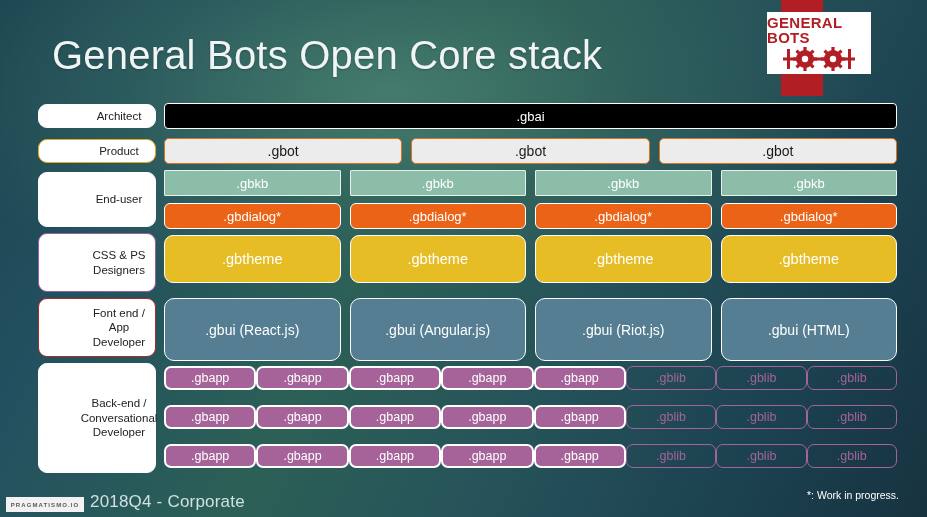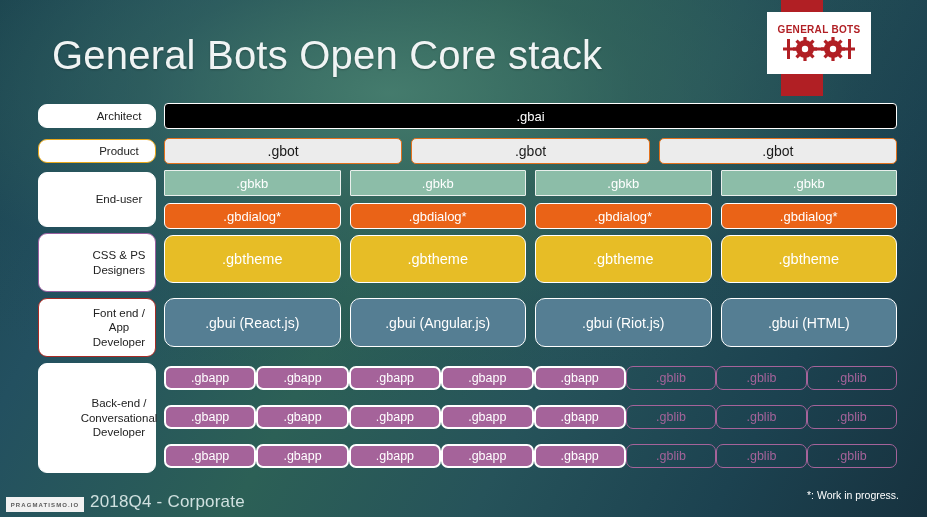--- a/index.html
+++ b/index.html
@@ -25,21 +25,21 @@
   #logo-band{
     position:absolute;left:781px;top:0;width:42px;height:96px;
     background:#b11f24;
   }
   #logo-card{
     position:absolute;left:767px;top:12px;width:104px;height:62px;
     background:#ffffff;
     display:flex;flex-direction:column;align-items:center;justify-content:center;
   }
   #logo-card .logo-text{
-    font-size:10px;font-weight:bold;color:#b11f24;letter-spacing:.3px;
+    font-size:15px;font-weight:bold;color:#b11f24;letter-spacing:.3px;
     line-height:1;margin-bottom:1px;
   }
   #logo-card svg{display:block;}
 
   
   .role{
     position:absolute;left:38px;width:118px;
     background:#ffffff;border-radius:9px;
     display:flex;align-items:center;justify-content:center;
     text-align:center;color:#222;font-size:11.5px;line-height:1.25;
@@ -90,21 +90,21 @@
   }
 
   
   #row-gbtheme{top:235px;height:48px;gap:9px;}
   #row-gbtheme .cell{
     flex:1;background:#e7bd26;border:1.8px solid #ffffff;border-radius:9px;
     color:#ffffff;font-size:14.5px;
   }
 
   
-  #row-gbui{top:298px;height:49px;gap:9px;}
+  #row-gbui{top:298px;height:63px;gap:9px;}
   #row-gbui .cell{
     flex:1;background:#557e93;border:1.8px solid #ffffff;border-radius:10px;
     color:#ffffff;font-size:14px;
   }
 
   
   .grid-row{position:absolute;left:164px;right:30px;height:24px;display:flex;gap:0;}
   #grid-r0{top:366px;}
   #grid-r1{top:405px;}
   #grid-r2{top:444px;}

